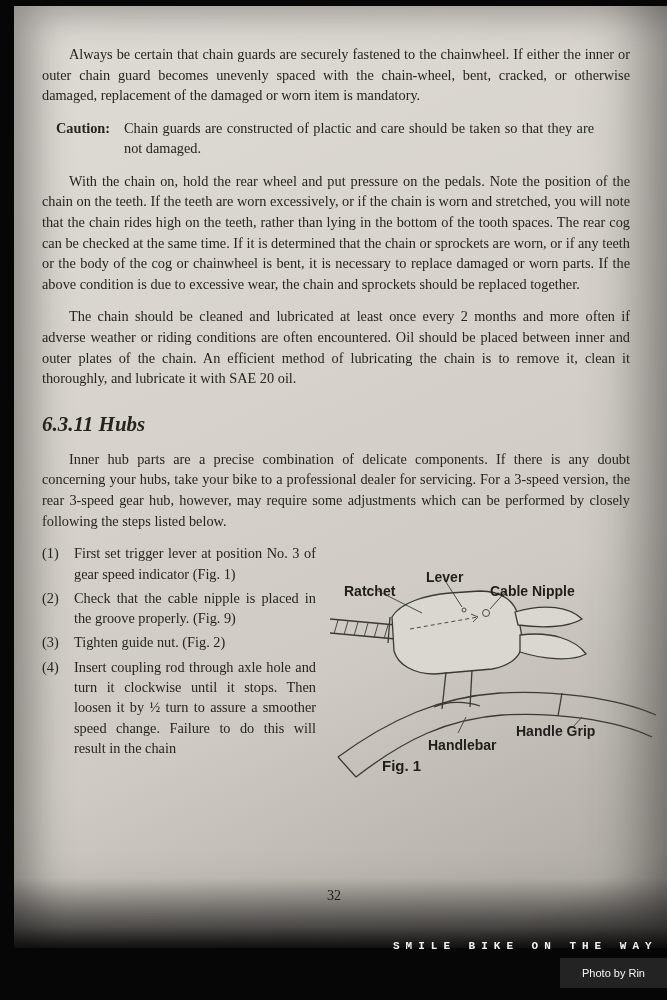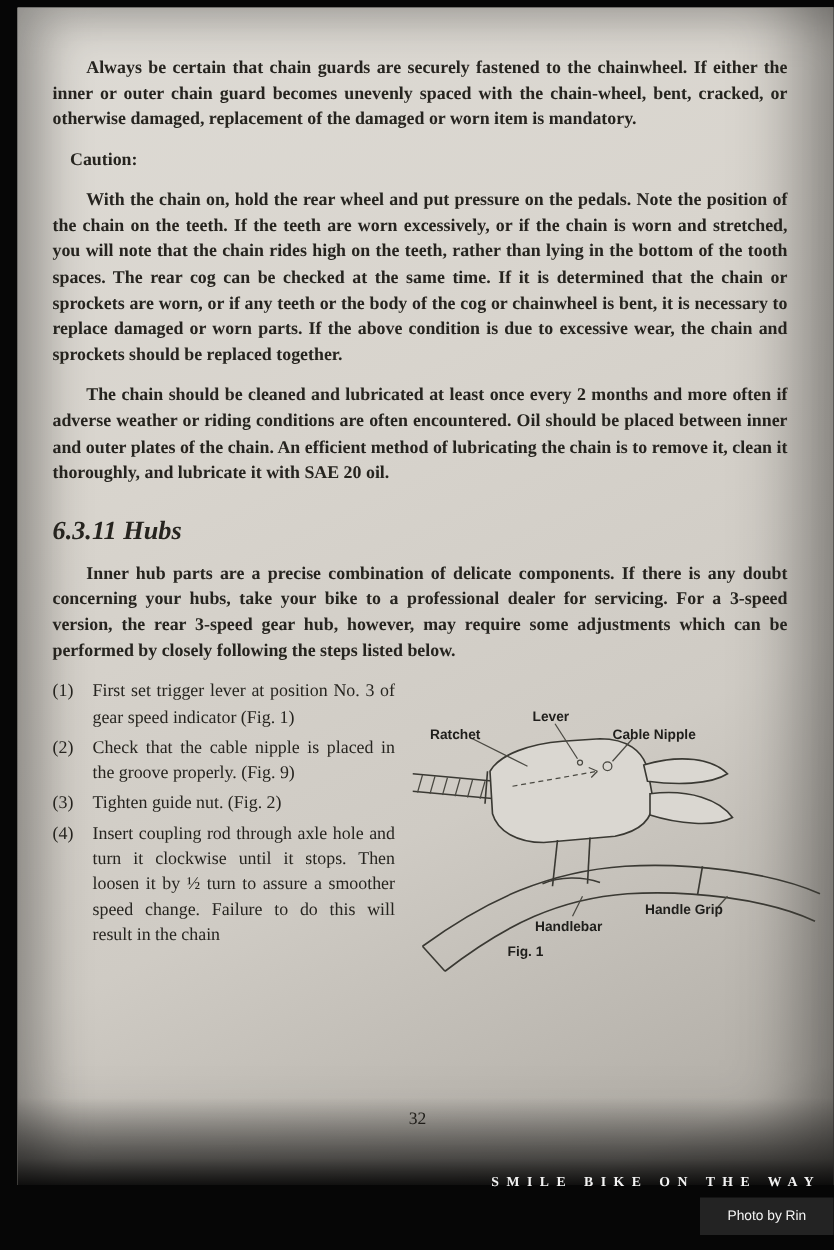--- a/index.html
+++ b/index.html
@@ -9,38 +9,38 @@
     position:absolute;left:14px;top:6px;width:653px;height:942px;
     background:linear-gradient(155deg,#dedbd5 0%,#d8d4cd 35%,#cfcbc4 65%,#b3afa8 92%,#8f8b85 100%);
     box-shadow:inset 22px 8px 38px rgba(0,0,0,0.28), inset -26px -34px 55px rgba(0,0,0,0.38);
   }
   .page::after{
     content:"";position:absolute;left:0;right:0;bottom:0;height:70px;
     background:linear-gradient(to bottom,rgba(0,0,0,0) 0%,rgba(0,0,0,0.45) 70%,rgba(0,0,0,0.85) 100%);
     pointer-events:none;
   }
   .content{position:absolute;left:28px;top:38px;width:592px;color:#26241f;font-size:14.3px;line-height:1.44;}
-  .para{ text-align:justify;margin:0 4px 12px 0;font-weight:bold;}
+  .para{ text-align:justify;margin:0 4px 12px 0;}
   .indent{text-indent:27px;}
   .caution{display:flex;margin:2px 0 12px 0;}
   .caution .label{font-weight:bold;width:82px;flex:0 0 82px;text-align:center;}
   .caution .text{flex:1;text-align:justify;padding-right:40px;}
   .heading{font-weight:bold;font-size:21px;margin:20px 0 10px 0;font-style:italic;}
   .two-col{display:flex;margin-top:4px;}
   .steps{width:274px;flex:0 0 274px;}
   .step{display:flex;margin:0 0 4px 0;line-height:1.42;}
   .step .num{width:32px;flex:0 0 32px;}
   .step .text{flex:1;text-align:justify;}
   .figure{position:relative;flex:1;margin-left:14px;margin-top:24px;height:215px;}
-  .fig-label{position:absolute;font-family:"Liberation Sans",sans-serif;font-size:11px;color:#1f1e1b;font-weight:bold;white-space:nowrap;}
-  .fig-caption{position:absolute;font-family:"Liberation Sans",sans-serif;font-size:11px;font-weight:bold;color:#1f1e1b;margin-left:24px;}
+  .fig-label{position:absolute;font-family:"Liberation Sans",sans-serif;font-size:14px;color:#1f1e1b;font-weight:bold;white-space:nowrap;}
+  .fig-caption{position:absolute;font-family:"Liberation Sans",sans-serif;font-size:15px;font-weight:bold;color:#1f1e1b;}
   .page-number{position:absolute;left:0;width:640px;top:882px;text-align:center;font-size:14px;color:#26241f;}
   .watermark{
     position:absolute;left:393px;top:940px;color:#f2f2f2;
-    font-family:Liberation Serif, serif;font-size:11px;font-weight:bold;letter-spacing:6px;white-space:nowrap;
+    font-family:Liberation Mono, monospace;font-size:11px;font-weight:bold;letter-spacing:6px;white-space:nowrap;
   }
   .credit{
     position:absolute;left:560px;top:958px;width:107px;height:30px;background:#232323;
     display:flex;align-items:center;justify-content:center;color:#f5f5f5;
     font-family:"Liberation Sans",sans-serif;font-size:11px;
   }
   svg .ln{stroke:#3a3933;stroke-width:1.3;fill:none;}
   svg .fillshape{fill:#dad7d1;stroke:#3a3933;stroke-width:1.3;}
   svg .thin{stroke:#4a4942;stroke-width:1;fill:none;}
 </style>
@@ -48,20 +48,21 @@
 <body>
 
 <div class="photo">
   <div class="page">
     <div class="content">
 
       <p class="para indent">Always be certain that chain guards are securely fastened to the chainwheel. If either the inner or outer chain guard becomes unevenly spaced with the chain-wheel, bent, cracked, or otherwise damaged, replacement of the damaged or worn item is mandatory.</p>
 
       <div class="caution">
         <span class="label">Caution:</span>
+        <span class="text">Chain guards are constructed of plactic and care should be taken so that they are not damaged.</span>
       </div>
 
       <p class="para indent">With the chain on, hold the rear wheel and put pressure on the pedals. Note the position of the chain on the teeth. If the teeth are worn excessively, or if the chain is worn and stretched, you will note that the chain rides high on the teeth, rather than lying in the bottom of the tooth spaces. The rear cog can be checked at the same time. If it is determined that the chain or sprockets are worn, or if any teeth or the body of the cog or chainwheel is bent, it is necessary to replace damaged or worn parts. If the above condition is due to excessive wear, the chain and sprockets should be replaced together.</p>
 
       <p class="para indent">The chain should be cleaned and lubricated at least once every 2 months and more often if adverse weather or riding conditions are often encountered. Oil should be placed between inner and outer plates of the chain. An efficient method of lubricating the chain is to remove it, clean it thoroughly, and lubricate it with SAE 20 oil.</p>
 
       <h2 class="heading">6.3.11 Hubs</h2>
 
       <p class="para indent">Inner hub parts are a precise combination of delicate components. If there is any doubt concerning your hubs, take your bike to a professional dealer for servicing. For a 3-speed version, the rear 3-speed gear hub, however, may require some adjustments which can be performed by closely following the steps listed below.</p>
 

